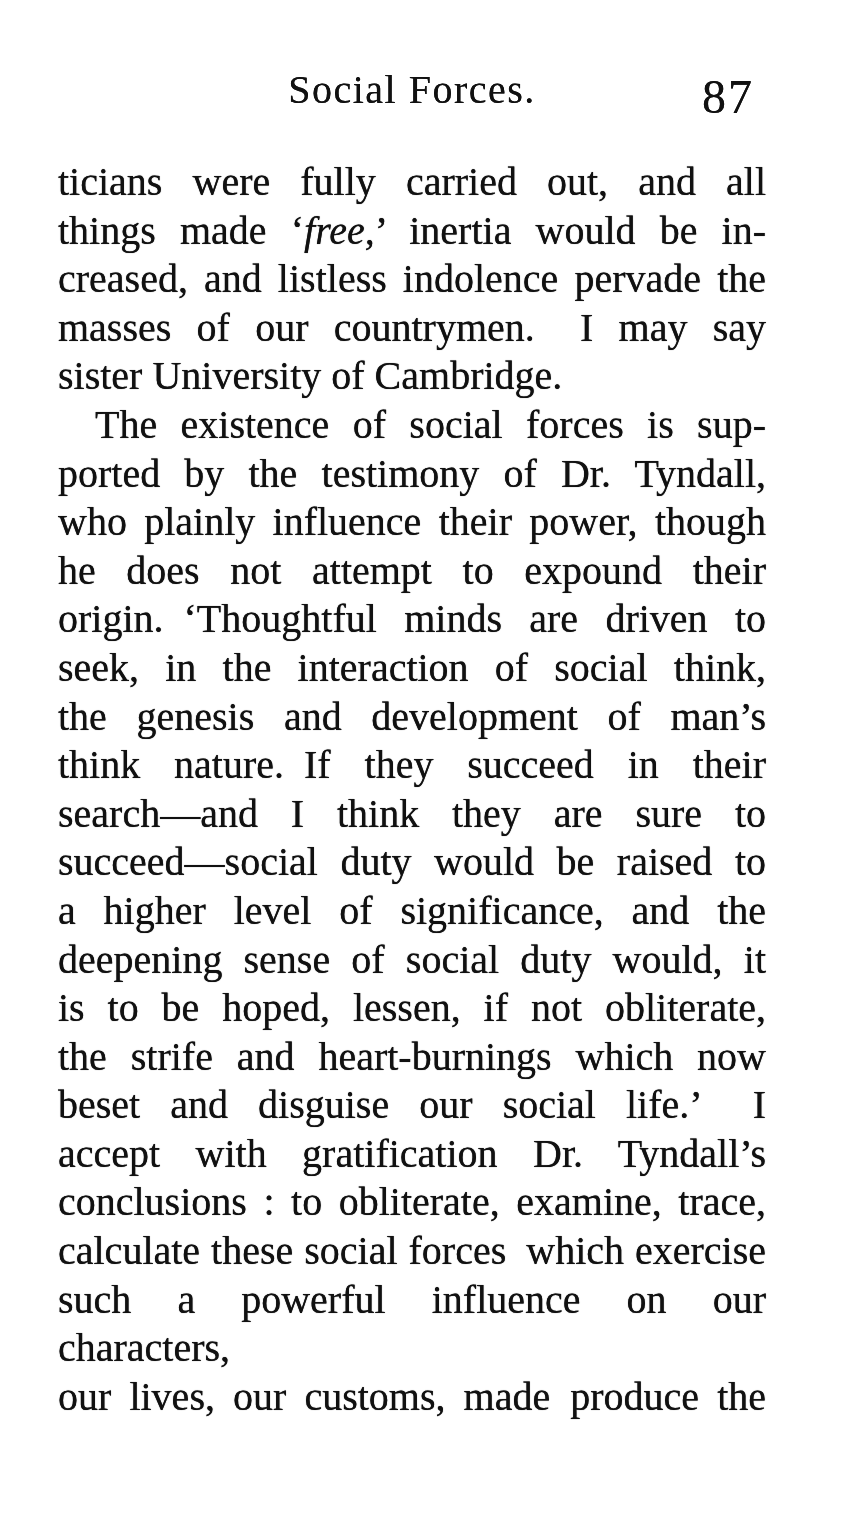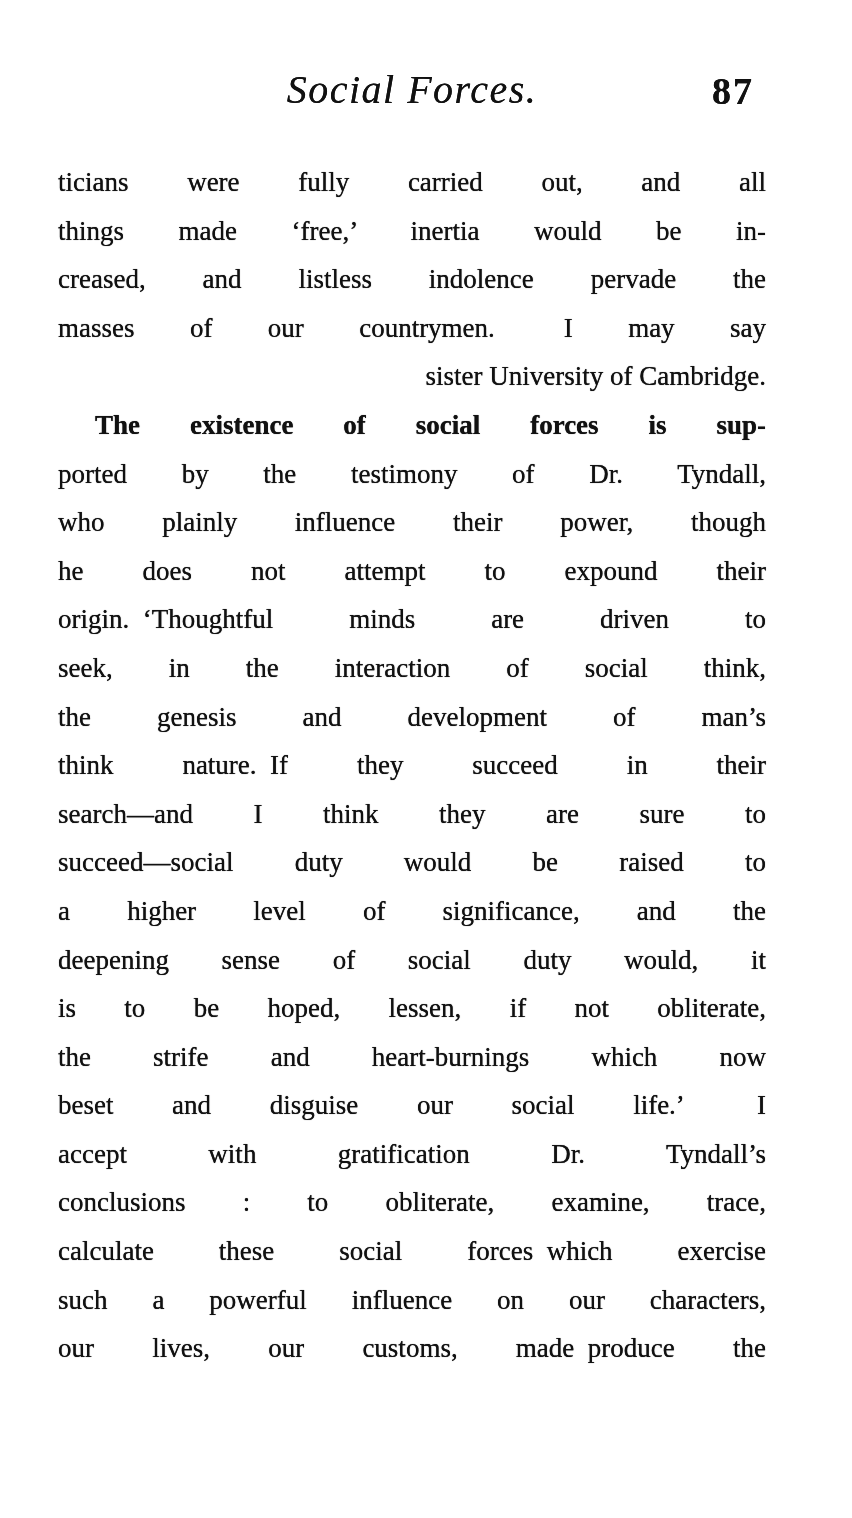--- a/index.html
+++ b/index.html
@@ -22,55 +22,53 @@
     left: 58px;
     width: 708px;
     height: 60px;
   }
   .running-title {
     position: absolute;
     left: 0;
     right: 0;
     top: 0;
     text-align: center;
-    font-style: italic;
     font-size: 40px;
     letter-spacing: 1.5px;
     text-shadow: 0 0 0.6px currentColor;
   }
   .page-number {
     position: absolute;
     right: 12px;
     top: 3px;
-    font-size: 38px;
+    font-size: 48px;
     letter-spacing: 2px;
     text-shadow: 0 0 0.6px currentColor;
-    font-weight: bold;
   }
   .text-block {
     position: absolute;
     top: 158px;
     left: 58px;
     width: 708px;
-    font-size: 27px;
+    font-size: 40px;
     line-height: 48.6px;
     text-shadow: 0 0 0.7px currentColor;
   }
   .line {
-    text-align: right;
+    text-align: left;
   }
   .line.just {
     text-align: justify;
     text-align-last: justify;
   }
   .line.indent {
     text-indent: 37px;
-    font-weight: bold;
   }
   .ital {
+    font-style: italic;
   }
 </style>
 </head>
 <body>
 
 <div class="page">
   <div class="running-header">
     <div class="running-title">Social Forces.</div>
     <div class="page-number">87</div>
   </div>

